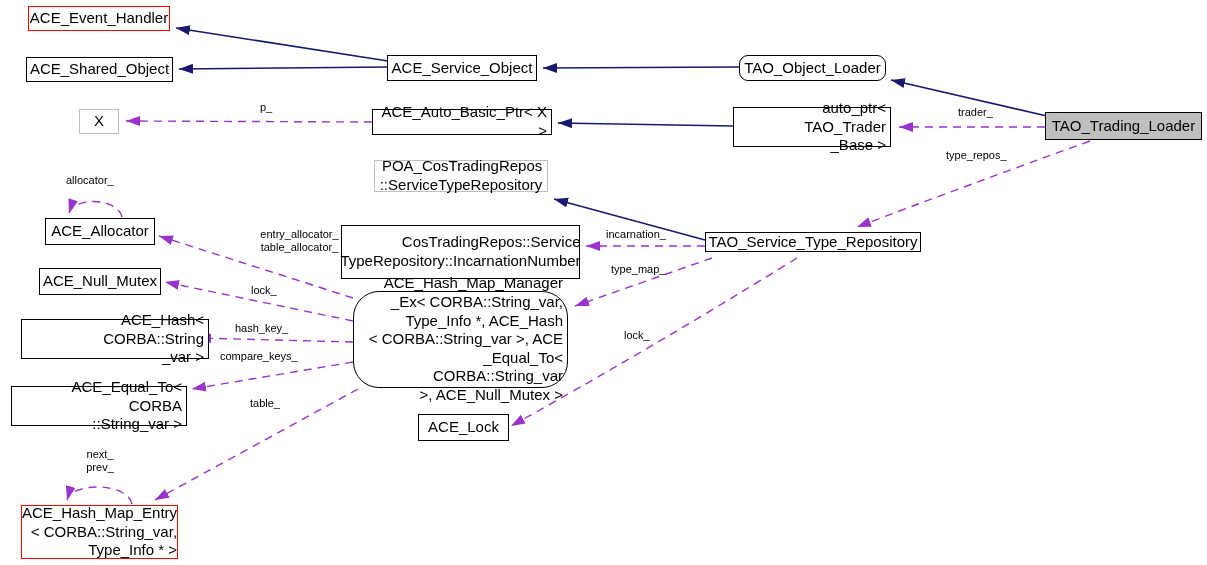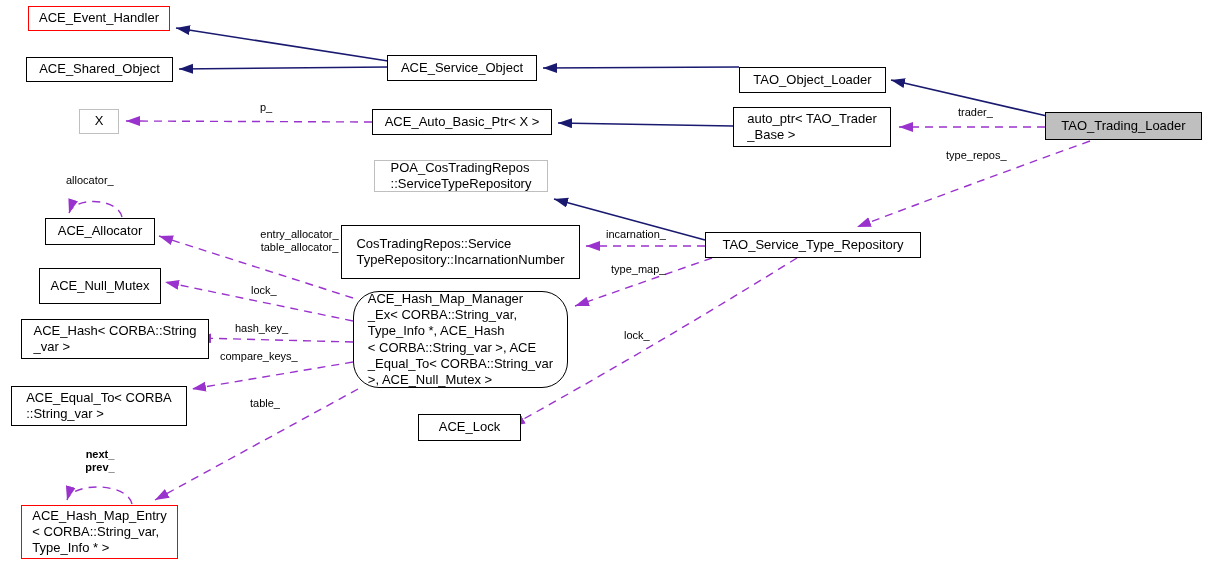--- a/index.html
+++ b/index.html
@@ -8,21 +8,21 @@
     font-family:"Liberation Sans", sans-serif; color:#000; overflow:hidden;
   }
   #edges { position:absolute; left:0; top:0; width:1207px; height:565px; }
   .edge-solid  { stroke:#191970; stroke-width:1.6; fill:none; }
   .edge-dashed { stroke:#9a32cd; stroke-width:1.4; fill:none; stroke-dasharray:8 6; }
   .head-blue   { fill:#191970; }
   .head-purple { fill:#9a32cd; }
   .node {
     position:absolute; box-sizing:border-box; background:#ffffff;
     border:1.4px solid #000000; display:flex; align-items:center; justify-content:center;
-    text-align:left; font-size:13px; line-height:1.24; white-space:pre-line; padding:1px 4px;
+    text-align:right; font-size:15px; line-height:1.24; white-space:pre-line; padding:1px 4px;
   }
   .node.red      { border-color:#ff0000; }
   .node.muted    { border-color:#bfbfbf; }
   .node.selected { background:#bfbfbf; }
   .elabel {
     position:absolute; font-size:11px; line-height:1.18; white-space:pre-line;
   }
   .elabel.center { text-align:center; }
 </style>
 </head>
@@ -65,67 +65,67 @@
   <div class="node red" style="left:28px; top:6px; width:142px; height:25px;">ACE_Event_Handler</div>
 
   <div class="node" style="left:26px; top:57px; width:147px; height:25px;">ACE_Shared_Object</div>
 
   <div class="node muted" style="left:79px; top:109px; width:40px; height:25px;">X</div>
 
   <div class="node" style="left:387px; top:55px; width:150px; height:26px;">ACE_Service_Object</div>
 
   <div class="node" style="left:372px; top:109px; width:180px; height:26px;">ACE_Auto_Basic_Ptr&lt; X &gt;</div>
 
-  <div class="node" style="left:739px; top:67px; width:147px; height:26px;">TAO_Object_Loader</div>
+  <div class="node" style="left:739px; top:55px; width:147px; height:26px;border-radius:9px;">TAO_Object_Loader</div>
 
   <div class="node" style="left:733px; top:107px; width:158px; height:40px;">auto_ptr&lt; TAO_Trader
 _Base &gt;</div>
 
   <div class="node selected" style="left:1045px; top:112px; width:157px; height:28px;">TAO_Trading_Loader</div>
 
   <div class="node muted" style="left:374px; top:160px; width:174px; height:32px;">POA_CosTradingRepos
 ::ServiceTypeRepository</div>
 
   <div class="node" style="left:341px; top:225px; width:239px; height:54px;">CosTradingRepos::Service
 TypeRepository::IncarnationNumber</div>
 
-  <div class="node" style="left:705px; top:232px; width:216px; height:26px;">TAO_Service_Type_Repository</div>
+  <div class="node" style="left:705px; top:232px; width:216px; height:20px;">TAO_Service_Type_Repository</div>
 
   <div class="node" style="left:45px; top:218px; width:110px; height:27px;">ACE_Allocator</div>
 
-  <div class="node" style="left:39px; top:268px; width:122px; height:36px;">ACE_Null_Mutex</div>
+  <div class="node" style="left:39px; top:268px; width:122px; height:27px;">ACE_Null_Mutex</div>
 
   <div class="node" style="left:5px; top:319px; width:188px; height:40px;margin-left:16px;">ACE_Hash&lt; CORBA::String
 _var &gt;</div>
 
   <div class="node" style="left:11px; top:386px; width:176px; height:40px;">ACE_Equal_To&lt; CORBA
 ::String_var &gt;</div>
 
   <div class="node" style="left:353px; top:291px; width:215px; height:97px;border-radius:26px;">ACE_Hash_Map_Manager
 _Ex&lt; CORBA::String_var,
 Type_Info *, ACE_Hash
 &lt; CORBA::String_var &gt;, ACE
 _Equal_To&lt; CORBA::String_var
 &gt;, ACE_Null_Mutex &gt;</div>
 
-  <div class="node" style="left:418px; top:414px; width:103px; height:27px;">ACE_Lock</div>
+  <div class="node" style="left:418px; top:414px; width:91px; height:27px;">ACE_Lock</div>
 
   <div class="node red" style="left:21px; top:505px; width:157px; height:54px;">ACE_Hash_Map_Entry
 &lt; CORBA::String_var,
 Type_Info * &gt;</div>
 
   <div class="elabel" style="left:260px; top:101px;">p_</div>
   <div class="elabel" style="left:958px; top:106px;">trader_</div>
   <div class="elabel" style="left:946px; top:149px;">type_repos_</div>
   <div class="elabel" style="left:66px; top:174px;">allocator_</div>
   <div class="elabel center" style="left:215px; top:228px; width:105px;margin-left:32px;">entry_allocator_
 table_allocator_</div>
   <div class="elabel" style="left:606px; top:228px;">incarnation_</div>
   <div class="elabel" style="left:611px; top:263px;">type_map_</div>
   <div class="elabel" style="left:251px; top:284px;">lock_</div>
   <div class="elabel" style="left:235px; top:322px;">hash_key_</div>
   <div class="elabel" style="left:220px; top:350px;">compare_keys_</div>
   <div class="elabel" style="left:250px; top:397px;">table_</div>
-  <div class="elabel center" style="left:70px; top:448px; width:60px;font-weight:bold;">next_
+  <div class="elabel center" style="left:70px; top:448px; width:60px;">next_
 prev_</div>
   <div class="elabel" style="left:624px; top:329px;">lock_</div>
 
 </div>
 
 </body></html>

